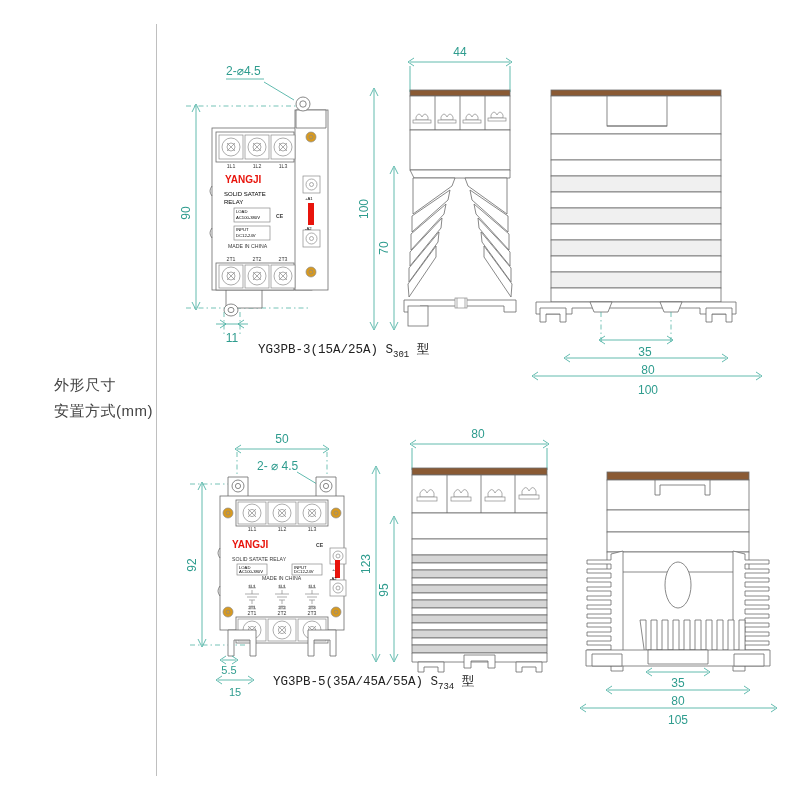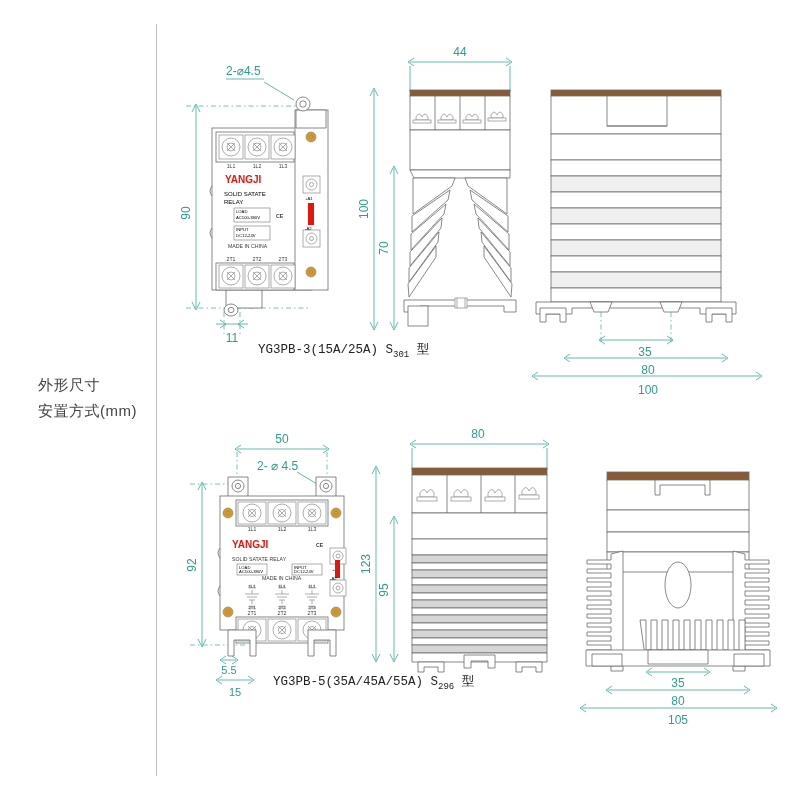--- a/index.html
+++ b/index.html
@@ -24,21 +24,21 @@
   .vdivider {
     position: absolute;
     left: 156px;
     top: 24px;
     width: 1px;
     height: 752px;
     background: #bfbfbf;
   }
   .left-label {
     position: absolute;
-    left: 38px;
+    left: 54px;
     top: 372px;
     width: 112px;
     color: #444444;
     font-size: 15px;
     line-height: 26px;
     text-align: left;
     letter-spacing: 0.5px;
   }
   .left-label div { white-space: nowrap; }
 
@@ -101,21 +101,21 @@
   <div class="left-label">
     <div>外形尺寸</div>
     <div>安置方式(mm)</div>
   </div>
 
   <div class="caption" style="left:258px; top:341px;">
     <span>YG3PB-3(15A/25A) S</span><span class="sub">301</span>&nbsp;<span class="cn">型</span>
   </div>
 
   <div class="caption" style="left:273px; top:673px;">
-    <span>YG3PB-5(35A/45A/55A) S</span><span class="sub">296</span>&nbsp;<span class="cn">型</span>
+    <span>YG3PB-5(35A/45A/55A) S</span><span class="sub">734</span>&nbsp;<span class="cn">型</span>
   </div>
 
   <svg class="draw" viewBox="0 0 800 800">
 
     <g>
 
       <line class="dimdash" x1="186" y1="106" x2="310" y2="106"></line>
       <line class="dimdash" x1="186" y1="308" x2="310" y2="308"></line>
 
       <g>

